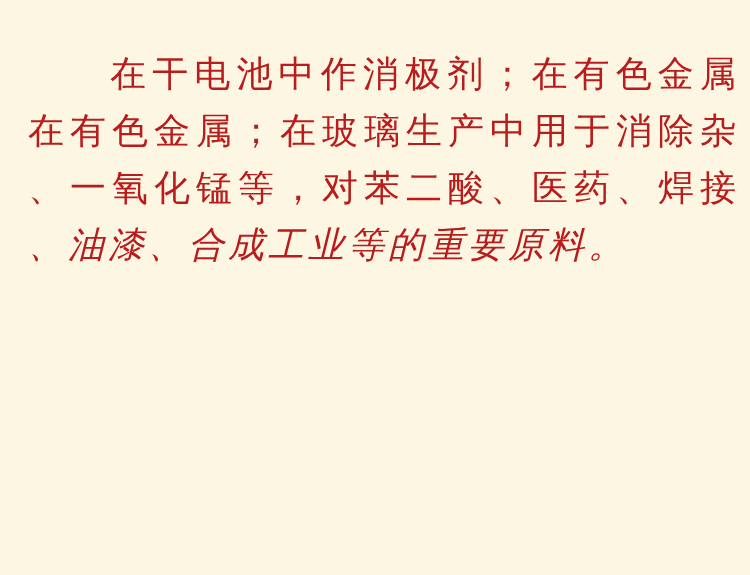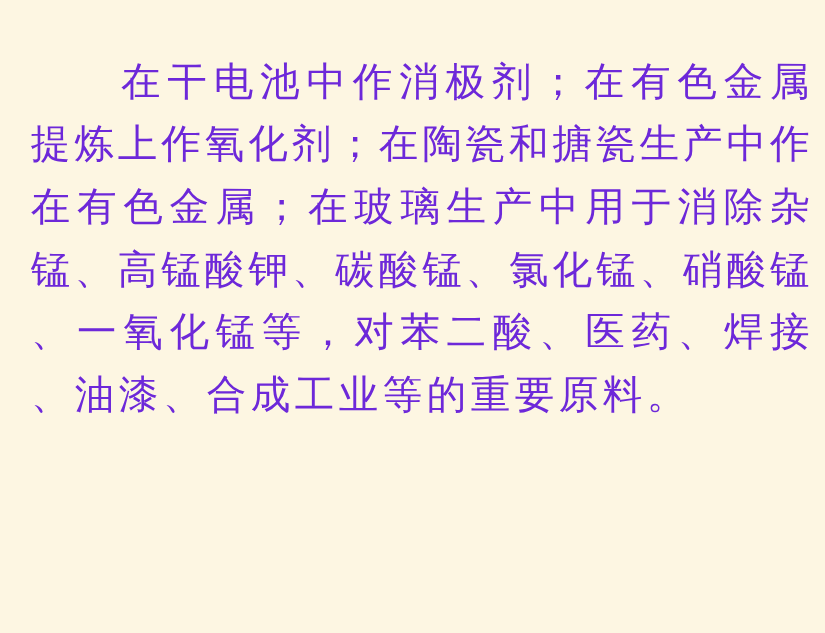--- a/index.html
+++ b/index.html
@@ -17,39 +17,38 @@
     box-sizing: border-box;
     width: 750px;
     height: 575px;
     background: #fdf6e2;
     padding: 45px 14px 0 28px;
   }
   .para-line {
     height: 57px;
     line-height: 57px;
     font-size: 36px;
-    color: #6d28d9;
+    color: #b91c1c;
     text-align: justify;
     text-align-last: justify;
     text-justify: inter-ideograph;
     overflow: hidden;
     white-space: normal;
   }
   .para-line.first {
     text-indent: 82px;
   }
   .para-line.last {
     text-align: center;
     text-align-last: left;
     letter-spacing: 4px;
+    font-style: italic;
   }
 </style>
 </head>
 <body>
 
 <div class="page">
   <div class="para-line first">在干电池中作消极剂；在有色金属</div>
-  <div class="para-line">提炼上作氧化剂；在陶瓷和搪瓷生产中作</div>
   <div class="para-line">在有色金属；在玻璃生产中用于消除杂</div>
-  <div class="para-line">锰、高锰酸钾、碳酸锰、氯化锰、硝酸锰</div>
   <div class="para-line">、一氧化锰等，对苯二酸、医药、焊接</div>
   <div class="para-line last">、油漆、合成工业等的重要原料。</div>
 </div>
 
 </body></html>

